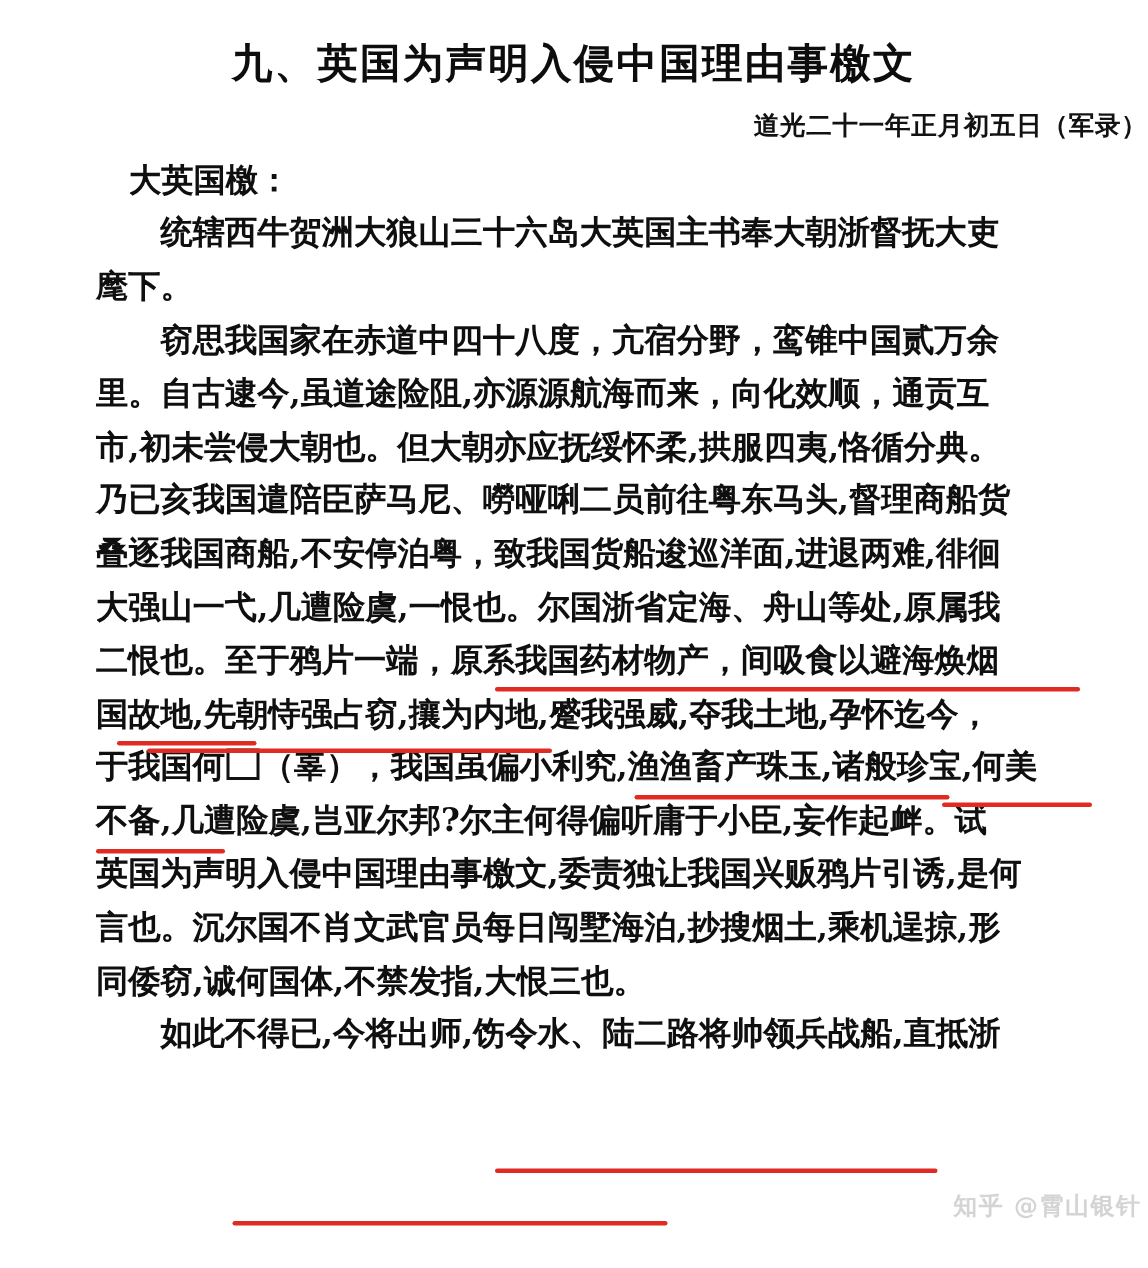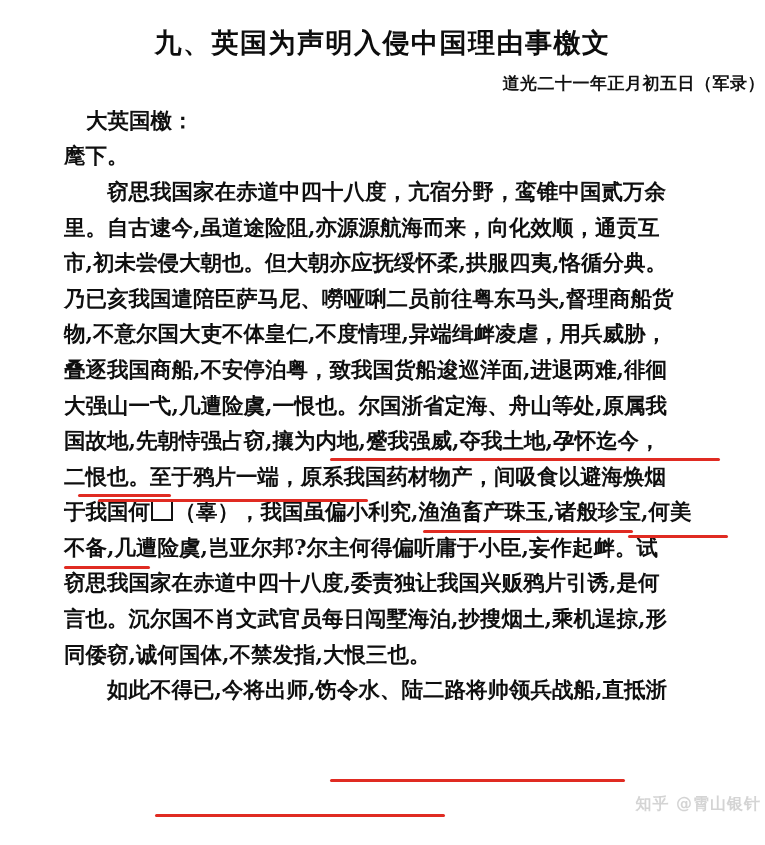--- a/index.html
+++ b/index.html
@@ -112,36 +112,36 @@
 
   <div class="title-block">
     <h1 class="doc-title">九、英国为声明入侵中国理由事檄文</h1>
     <div class="doc-subtitle">道光二十一年正月初五日（军录）</div>
   </div>
 
   <div class="body-block">
 
     <div class="p-line salutation">大英国檄：</div>
 
+    <div class="p-line indent-2">统辖西牛贺洲大狼山三十六岛大英国主书奉大朝浙督抚大吏</div>
     <div class="p-line">麾下。</div>
 
     <div class="p-line indent-2">窃思我国家在赤道中四十八度，亢宿分野，鸾锥中国贰万余</div>
     <div class="p-line">里。自古逮今,虽道途险阻,亦源源航海而来，向化效顺，通贡互</div>
     <div class="p-line">市,初未尝侵大朝也。但大朝亦应抚绥怀柔,拱服四夷,恪循分典。</div>
     <div class="p-line">乃已亥我国遣陪臣萨马尼、嘮哑唎二员前往粤东马头,督理商船货</div>
-    <div class="p-line">物,不意尔国大吏不体皇仁,不度情理,异端缉衅凌虐，用兵威胁，</div>
     <div class="p-line">叠逐我国商船,不安停泊粤，致我国货船逡巡洋面,进退两难,徘徊</div>
     <div class="p-line">大强山一弋,几遭险虞,一恨也。尔国浙省定海、舟山等处,原属我</div>
+    <div class="p-line">二恨也。至于鸦片一端，原系我国药材物产，间吸食以避海焕烟</div>
     <div class="p-line">国故地,先朝恃强占窃,攘为内地,蹙我强威,夺我土地,孕怀迄今，</div>
-    <div class="p-line">二恨也。至于鸦片一端，原系我国药材物产，间吸食以避海焕烟</div>
 
     <div class="p-line"><span>于我国何</span><span class="missing-char"></span><span>（辜）</span><span>，我国虽偏小利究,渔渔畜产珠玉,诸般珍宝,何美</span></div>
 
     <div class="p-line">不备,几遭险虞,岂亚尔邦?尔主何得偏听庸于小臣,妄作起衅。试</div>
-    <div class="p-line">窃思我国家在赤道中四十八度,委责独让我国兴贩鸦片引诱,是何</div>
+    <div class="p-line">英国为声明入侵中国理由事檄文,委责独让我国兴贩鸦片引诱,是何</div>
     <div class="p-line">言也。沉尔国不肖文武官员每日闯墅海泊,抄搜烟土,乘机逞掠,形</div>
     <div class="p-line">同倭窃,诚何国体,不禁发指,大恨三也。</div>
 
     <div class="p-line indent-2">如此不得已,今将出师,饬令水、陆二路将帅领兵战船,直抵浙</div>
   </div>
 
   <div class="rule" style="left:330px; top:458px; width:390px;"></div>
   <div class="rule" style="left:78px; top:494px; width:93px;"></div>
   <div class="rule" style="left:98px; top:499px; width:270px;"></div>
   <div class="rule" style="left:423px; top:530px; width:210px;"></div>

